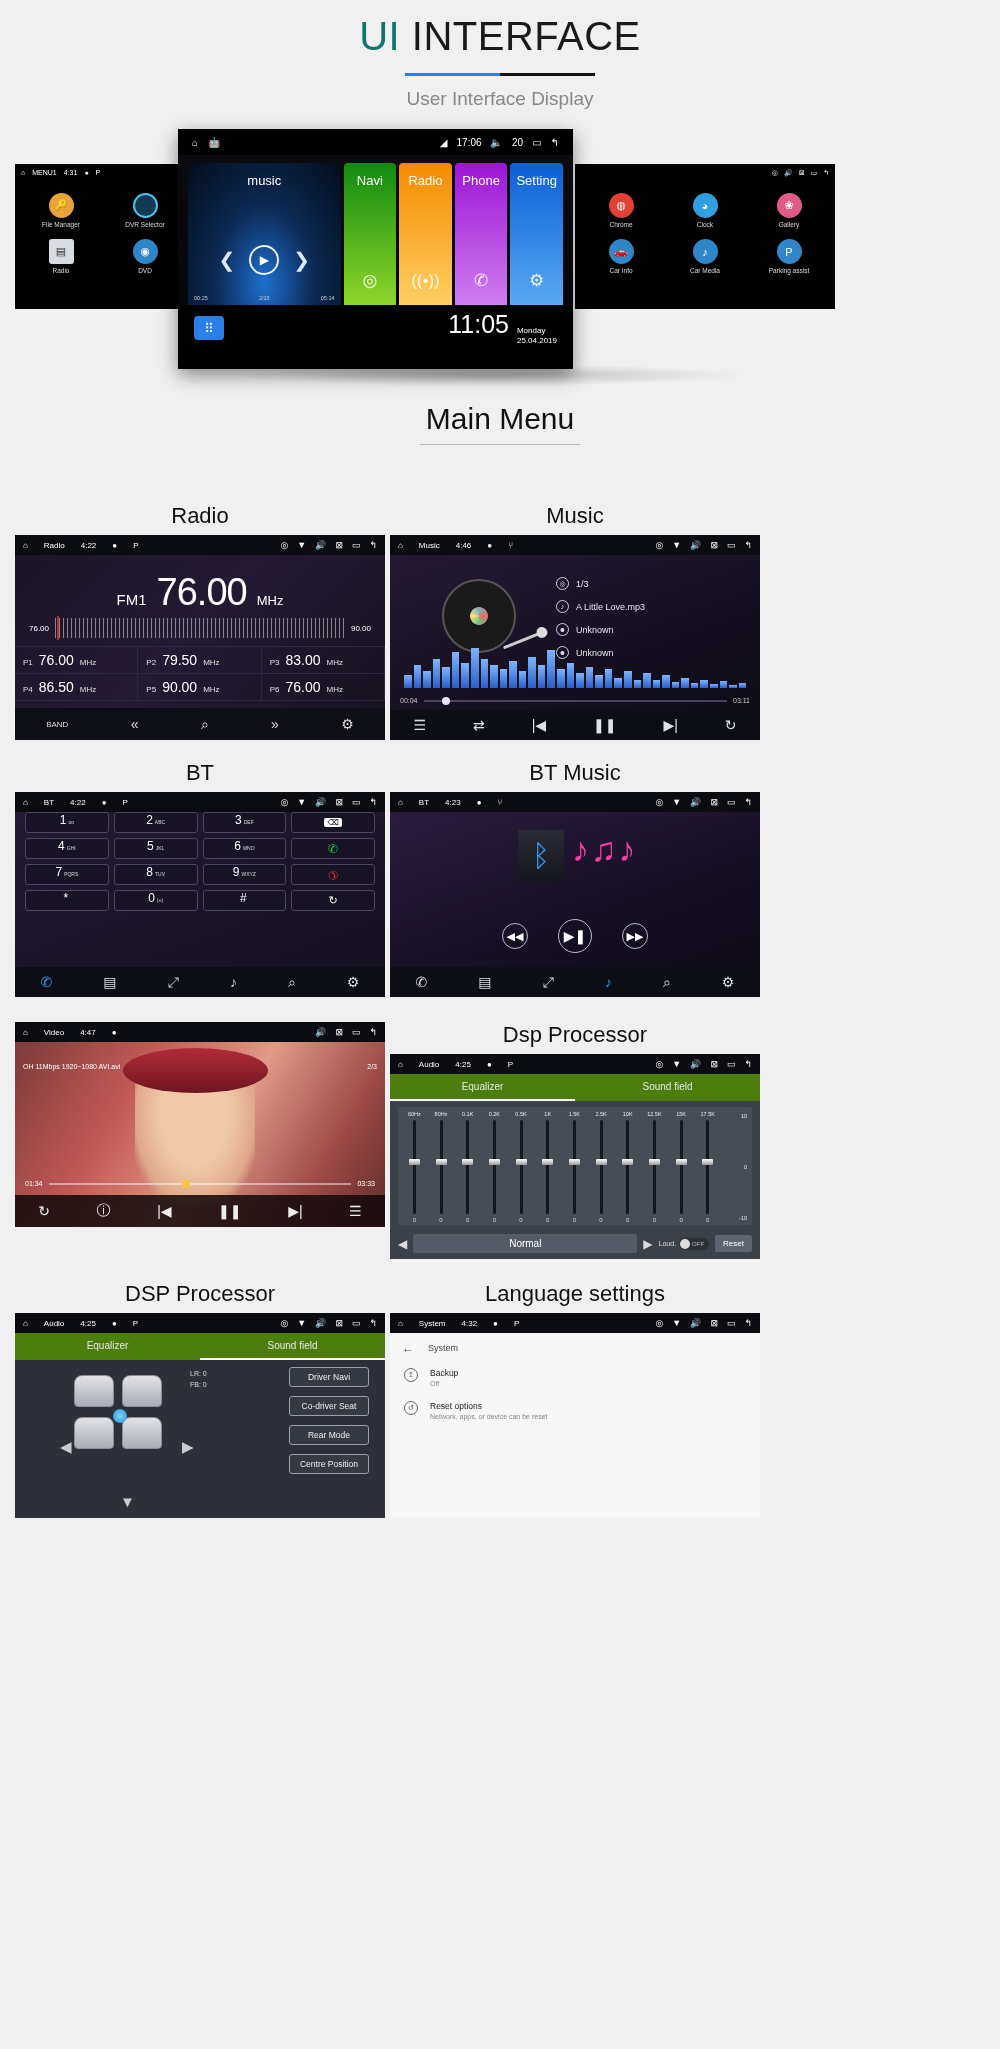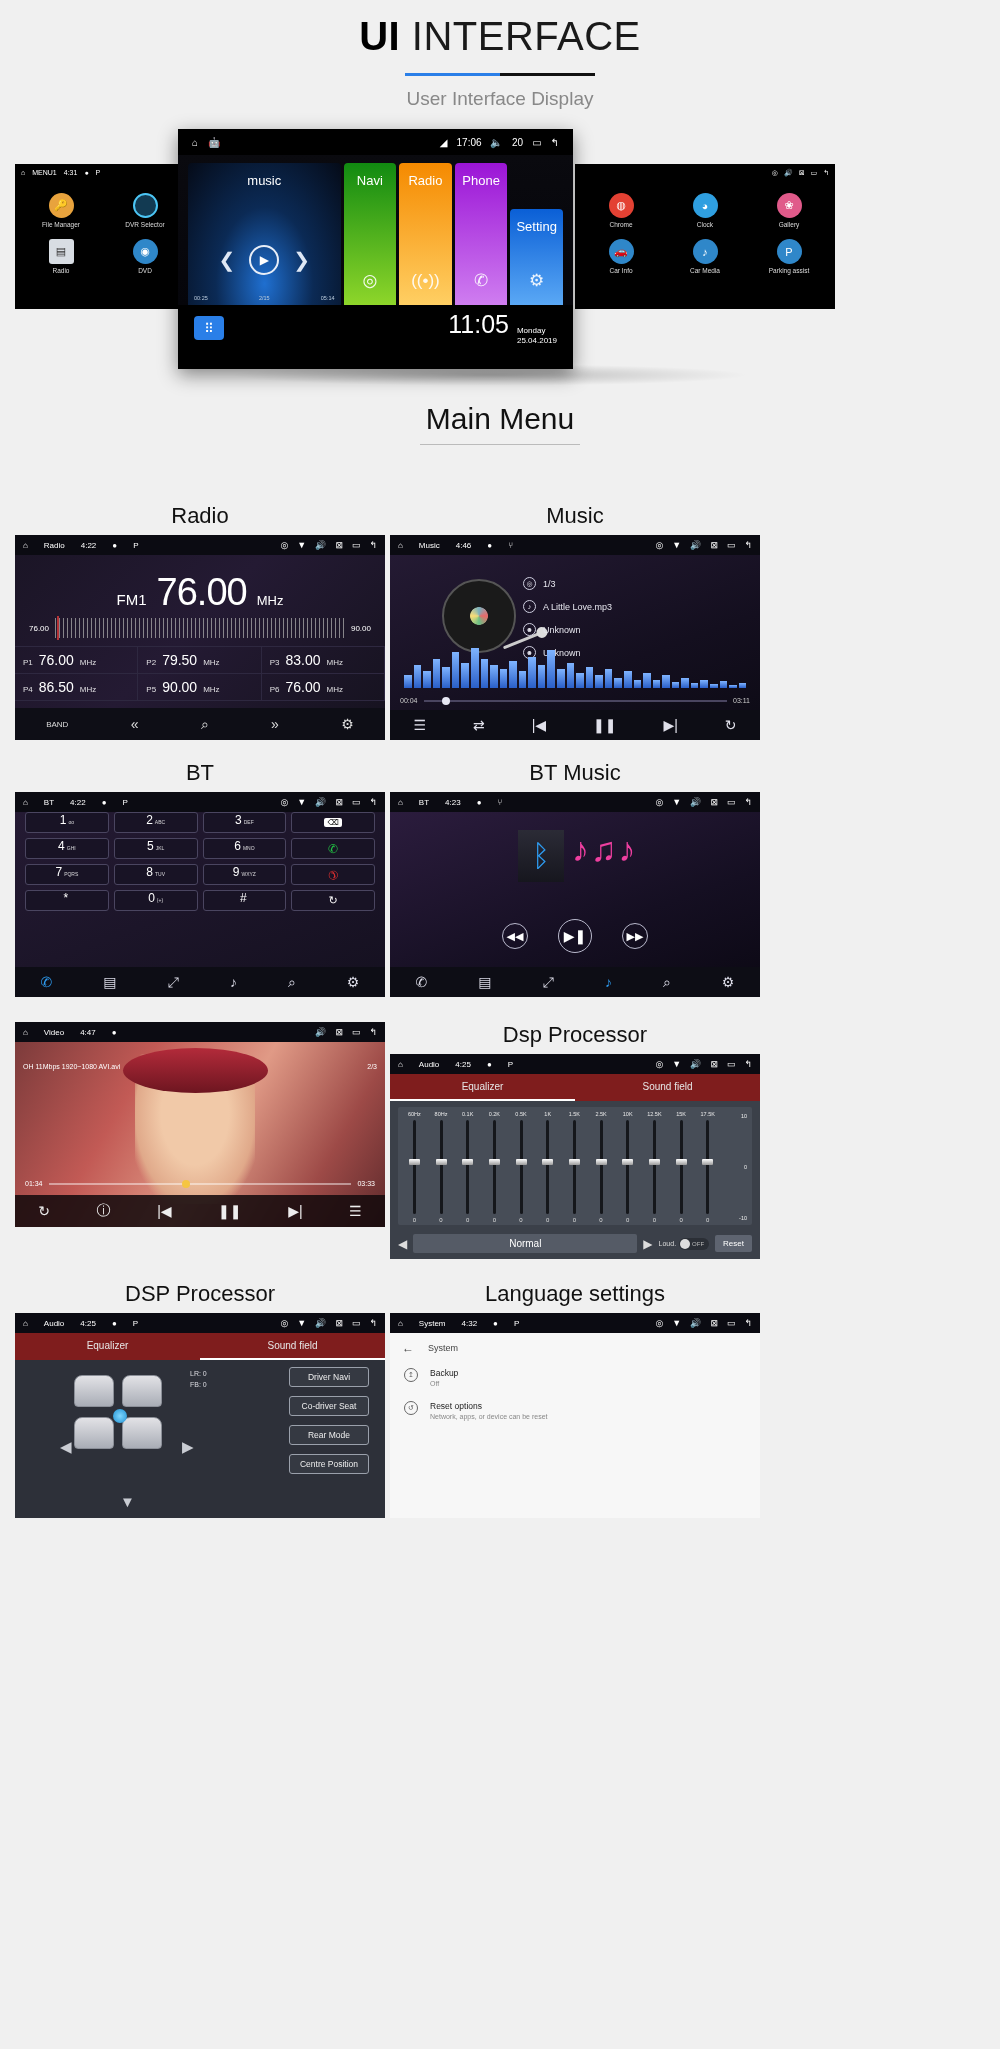--- a/index.html
+++ b/index.html
@@ -5,21 +5,21 @@
   * { box-sizing: border-box; margin:0; padding:0; }
   body {
     width:1000px; height:2049px;
     background:#f0f0f0;
     font-family:"Liberation Sans", sans-serif;
     position:relative; overflow:hidden;
   }
   
   .hdr { text-align:center; padding-top:14px; }
   .hdr h1 { font-size:40px; font-weight:400; letter-spacing:.5px; color:#1a1a1a; }
-  .hdr h1 .ui { color:#000000; font-weight:700; }
+  .hdr h1 .ui { color:#0f766e; font-weight:400; }
   .hdr .rule { width:190px; height:3px; margin:14px auto 0; display:flex; }
   .hdr .rule i { flex:1; display:block; }
   .hdr .rule i:first-child { background:#2a7fe8; }
   .hdr .rule i:last-child { background:#111; }
   .hdr .sub { margin-top:12px; font-size:19px; color:#888; }
 
   
   .hero { position:relative; height:260px; margin-top:14px; }
   .hero .shadow {
     position:absolute; left:230px; top:240px; width:520px; height:22px;
@@ -50,21 +50,21 @@
      padding:0 14px; color:#fff; font-size:10px; gap:10px; }
   .mid-status .rgt { margin-left:auto; display:flex; gap:9px; align-items:center; }
   .mid-body { height:150px; background:linear-gradient(#0a0a0f,#05050a); display:flex; padding:8px 10px 0; gap:3px; }
   .tile { flex:1; border-radius:4px 4px 0 0; position:relative; color:#fff; }
   .tile .tl { position:absolute; top:10px; left:0; right:0; text-align:center; font-size:13px; }
   .tile .tic { position:absolute; bottom:14px; left:0; right:0; text-align:center; font-size:17px; opacity:.9; }
   .tile.music { flex:2.9; background:radial-gradient(ellipse at 50% 85%, #1f6fd0 0%, #0b2a55 45%, #050b18 100%); }
   .tile.navi { background:linear-gradient(#118a11,#8ed62a); }
   .tile.radio { background:linear-gradient(#f58a00,#ffcf63); }
   .tile.phone { background:linear-gradient(#9b15d6,#cf7df0); }
-  .tile.setting { background:linear-gradient(#0a5fd6,#5aa8f5);margin-top:46px; }
+  .tile.setting { background:linear-gradient(#0a5fd6,#5aa8f5); }
   .music-ctr { position:absolute; bottom:30px; left:0; right:0; display:flex; justify-content:center; align-items:center; gap:14px; }
   .music-ctr .arr { font-size:20px; color:#dfe8f5; }
   .music-ctr .play { width:30px; height:30px; border:2px solid #e8eef8; border-radius:50%;
       display:flex; align-items:center; justify-content:center; font-size:12px; color:#fff; }
   .music-time { position:absolute; bottom:4px; left:6px; right:6px; display:flex;
       justify-content:space-between; font-size:5.5px; color:#bcd; }
   .mid-foot { height:46px; background:#000; display:flex; align-items:center; padding:0 16px; }
   .mid-foot .apps { width:30px; height:24px; background:#2a7fe8; border-radius:4px;
       display:flex; align-items:center; justify-content:center; color:#fff; font-size:13px; }
   .mid-foot .clock { margin-left:auto; display:flex; align-items:baseline; gap:8px; color:#fff; }
@@ -106,21 +106,21 @@
   
   .mus-body { height:185px; background:linear-gradient(160deg,#241a33,#140f1f 60%,#0c0a14); position:relative; }
   .vinyl { position:absolute; left:52px; top:24px; width:74px; height:74px; border-radius:50%;
      background:radial-gradient(circle,#d8d8d8 0 17%, #1a1a1a 18% 100%); border:2px solid #555; }
   .vinyl::after { content:""; position:absolute; inset:26px; border-radius:50%;
      background:conic-gradient(#6ab,#e55,#5b7,#fd6,#6ab); opacity:.85; }
   .tonearm { position:absolute; left:112px; top:84px; width:40px; height:3px; background:#ccc;
      transform:rotate(-22deg); border-radius:2px; }
   .tonearm::after { content:""; position:absolute; right:-7px; top:-4px; width:11px; height:11px;
      border-radius:50%; background:#ddd; }
-  .mus-info { position:absolute; left:133px; top:22px; color:#e6e6ee; font-size:9px; }
+  .mus-info { position:absolute; left:166px; top:22px; color:#e6e6ee; font-size:9px; }
   .mus-info div { display:flex; align-items:center; gap:7px; margin-bottom:10px; }
   .mus-info .b { width:13px; height:13px; border:1px solid #cfcfe0; border-radius:50%;
      display:flex; align-items:center; justify-content:center; font-size:7px; }
   .eq-viz { position:absolute; left:14px; right:14px; bottom:52px; height:42px;
      display:flex; align-items:flex-end; gap:2px; }
   .eq-viz i { flex:1; background:linear-gradient(#7fb4ff,#2a5fc8); display:block; }
   .mus-prog { position:absolute; left:10px; right:10px; bottom:36px; display:flex;
      align-items:center; gap:6px; color:#ccc; font-size:7px; }
   .mus-prog .tr { flex:1; height:2px; background:#4a4560; position:relative; }
   .mus-prog .tr .kn { position:absolute; left:6%; top:-3px; width:8px; height:8px;
@@ -165,21 +165,21 @@
      align-items:center; gap:6px; color:#fff; font-size:7px; }
   .vid-prog .tr { flex:1; height:2px; background:rgba(255,255,255,.45); position:relative; }
   .vid-prog .tr .kn { position:absolute; left:44%; top:-3px; width:8px; height:8px;
      border-radius:50%; background:#f5c542; }
   .vid-bar { position:absolute; bottom:0; left:0; right:0; height:32px;
      background:rgba(20,10,12,.88); display:flex; align-items:center;
      justify-content:space-around; color:#eee; font-size:14px; }
 
   
   .dsp-body { height:185px; background:#3b4049; position:relative; }
-  .tabs { display:flex; background:#7f1d1d; }
+  .tabs { display:flex; background:#4d7c0f; }
   .tabs .tb { flex:1; text-align:center; color:#e6e6e6; font-size:10px; padding:7px 0; }
   .tabs .tb.on { border-bottom:2px solid #fff; }
   .eqwrap { margin:6px 8px 0; background:#474d57; border-radius:2px; padding:4px 4px 2px;
      display:flex; gap:2px; height:118px; }
   .eqcol { flex:1; display:flex; flex-direction:column; align-items:center; }
   .eqcol .hz { font-size:5.5px; color:#e8e8e8; }
   .eqcol .sl { flex:1; width:3px; background:#15171b; margin:3px 0; position:relative; border-radius:2px; }
   .eqcol .sl .kn { position:absolute; top:42%; left:-4px; width:11px; height:6px;
      background:linear-gradient(#fff,#9a9a9a); border-radius:1px; }
   .eqcol .vl { font-size:6px; color:#ddd; }

